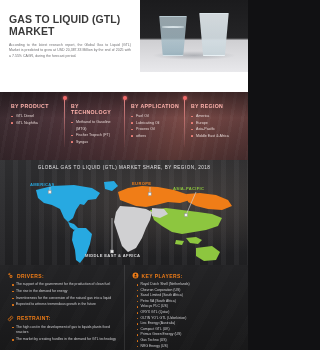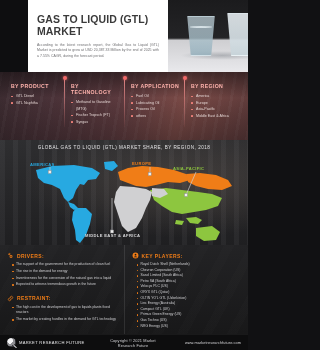--- a/index.html
+++ b/index.html
@@ -4,21 +4,21 @@
 <style>
   * { box-sizing: border-box; margin: 0; padding: 0; }
   html, body {
     width: 248px; height: 350px;
     font-family: "Liberation Sans", sans-serif;
     background: #111113; overflow: hidden;
   }
   #page { position: relative; width: 248px; height: 350px; background: #0e0e10; }
 
   
-  .header { position: relative; height: 72px; background: #ffffff; display: flex; margin-left: 28px; }
+  .header { position: relative; height: 92px; background: #ffffff; display: flex; }
   .header-left { width: 140px; padding: 14px 9px 0 9px; }
   .title {
     font-size: 10.5px; font-weight: bold; color: #3a3a3a;
     line-height: 11.5px; letter-spacing: .1px;
   }
   .desc {
     margin-top: 6px; font-size: 3.5px; line-height: 5.4px;
     color: #6f6f72; text-align: justify; letter-spacing: .02px;
   }
   .header-photo {

